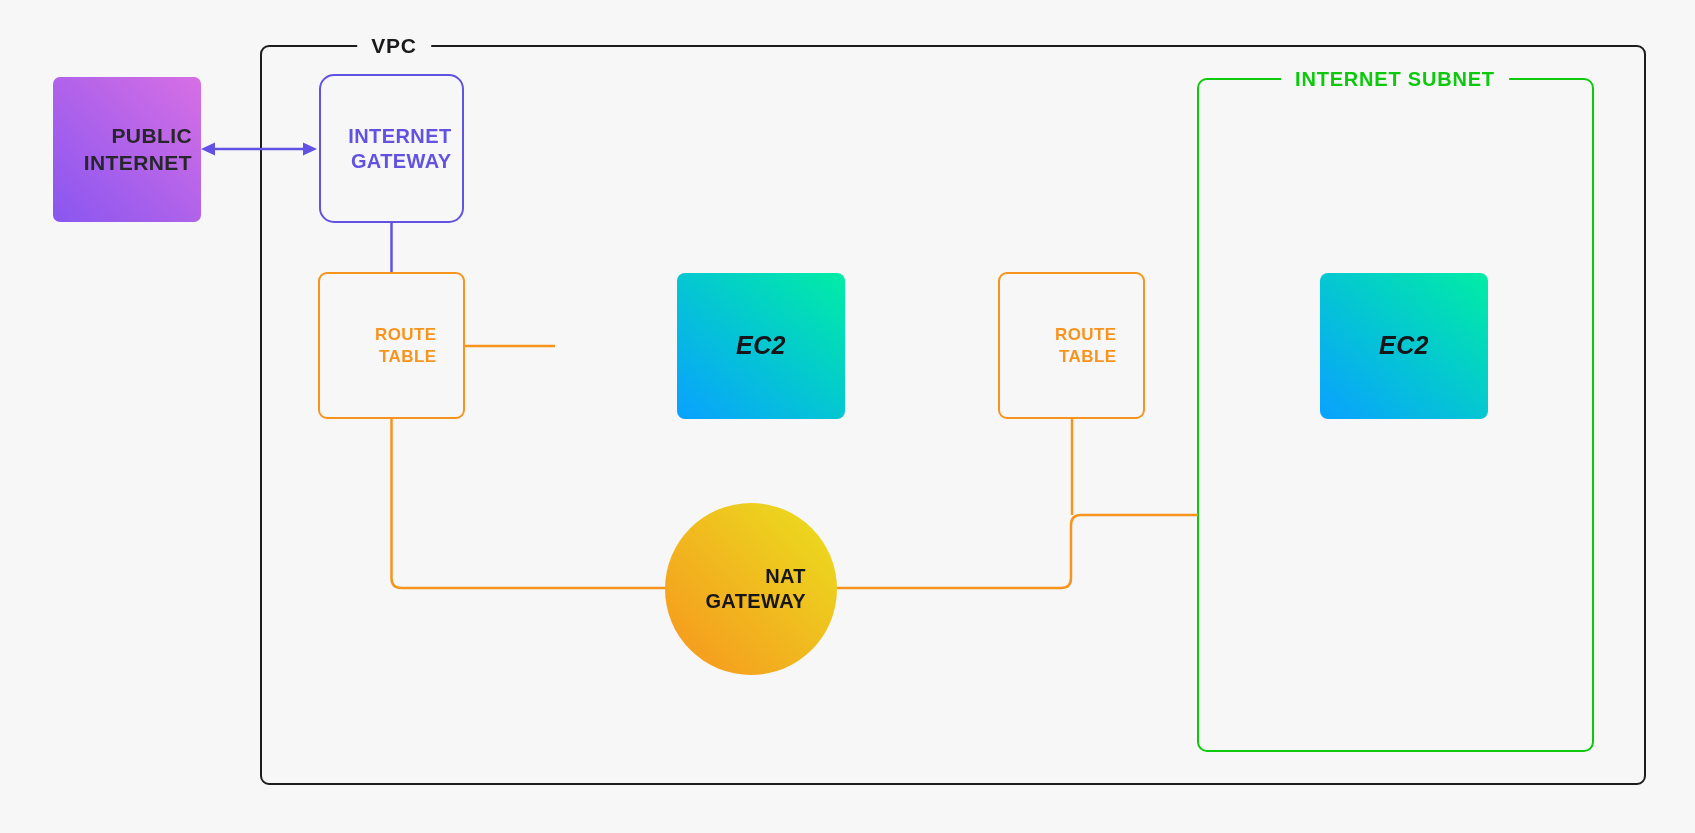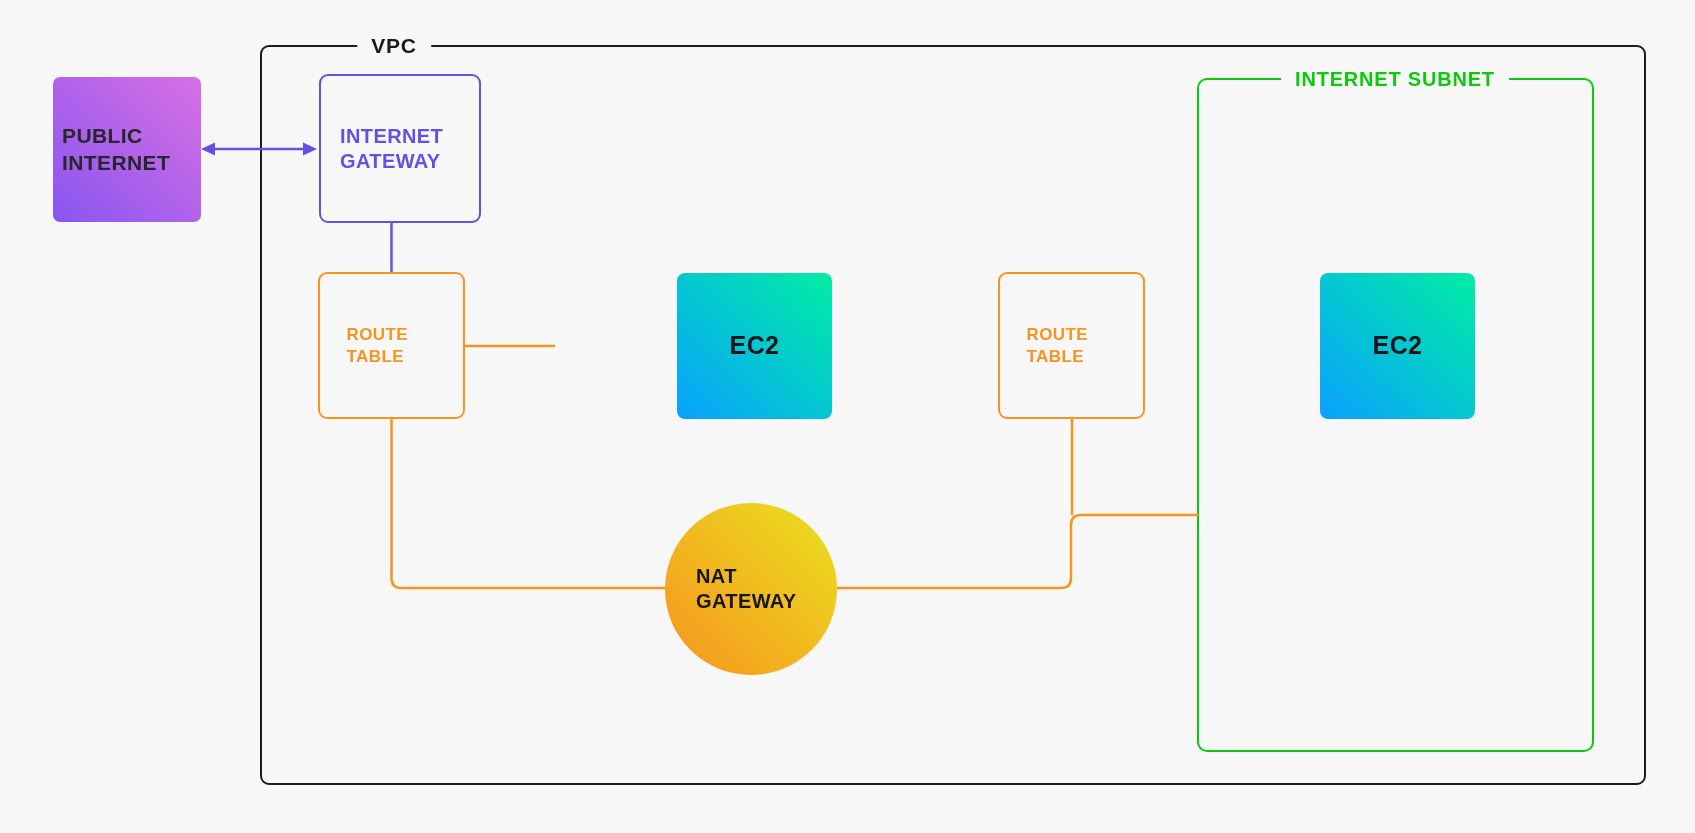--- a/index.html
+++ b/index.html
@@ -69,21 +69,21 @@
     width: 1695px; height: 833px;
     z-index: 2;
   }
 
   
   .node {
     position: absolute;
     display: flex;
     align-items: center;
     justify-content: center;
-    text-align: left;
+    text-align: right;
     font-weight: 700;
     z-index: 3;
     box-sizing: border-box;
   }
   .node .node-label {
     line-height: 1.25;
     letter-spacing: 0.4px;
   }
 
   .public-internet {
@@ -91,48 +91,49 @@
     width: 148px; height: 145px;
     border-radius: 7px;
     background: linear-gradient(to top right, #8956f0, #d76fe4);
     color: #26262b;
     font-size: 21px;
   }
   .public-internet .node-label { width: 130px; }
 
   .internet-gateway {
     left: 319px; top: 74px;
-    width: 162px; height: 149px;
+    width: 145px; height: 149px;
     border: 2.5px solid #6152e2;
-    border-radius: 9px;
+    border-radius: 15px;
     color: #6152e2;
     font-size: 20px;
     background: transparent;
   }
   .internet-gateway .node-label { width: 120px; }
 
   .route-table {
     width: 147px; height: 147px;
     border: 2.5px solid #f7941e;
     border-radius: 9px;
     color: #f7941e;
     font-size: 17px;
     background: transparent;
   }
   .route-table .node-label { width: 90px; }
   .route-table-public  { left: 318px; top: 272px; }
   .route-table-private { left: 998px; top: 272px; }
 
   .ec2 {
-    width: 155px; height: 146px;
+    width: 168px; height: 146px;
     border-radius: 8px;
     background: linear-gradient(to top right, #09a1ff, #00eda4);
     color: #16161a;
     font-size: 25px;
     letter-spacing: 0.5px;
+    font-style: italic;
   }
   .ec2-public  { left: 677px;  top: 273px; }
   .ec2-private { left: 1320px; top: 273px; }
 
   .nat-gateway {
     left: 665px; top: 503px;
     width: 172px; height: 172px;
     border-radius: 50%;
     background: linear-gradient(to top right, #f7941e, #eae11f);
     color: #16161a;

